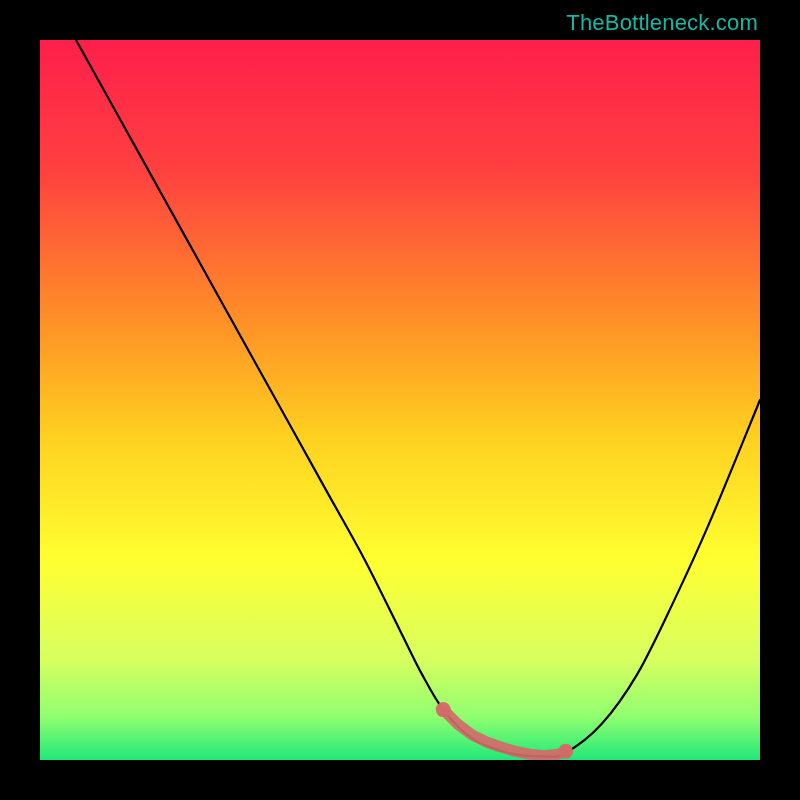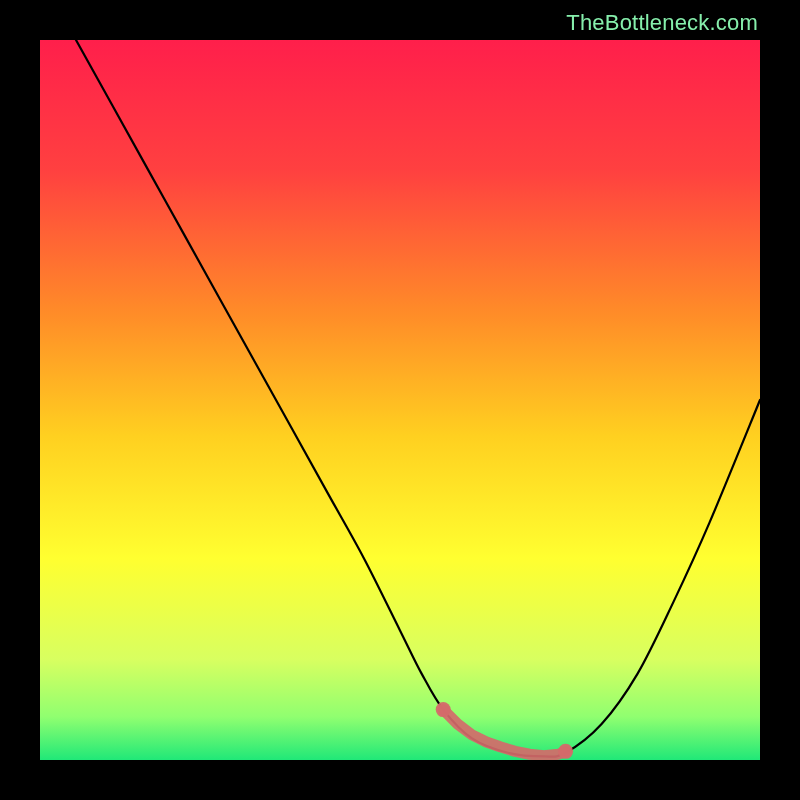--- a/index.html
+++ b/index.html
@@ -26,21 +26,21 @@
   .curve {
     position: absolute;
     left: 0; top: 0;
     width: 720px;
     height: 720px;
   }
   .watermark {
     position: absolute;
     top: 10px;
     right: 42px;
-    color: #86efac;
+    color: #14b8a6;
     font-size: 22px;
     font-weight: 500;
     letter-spacing: 0.2px;
   }
 </style>
 </head>
 <body>
 
 <div class="watermark">TheBottleneck.com</div>
 

